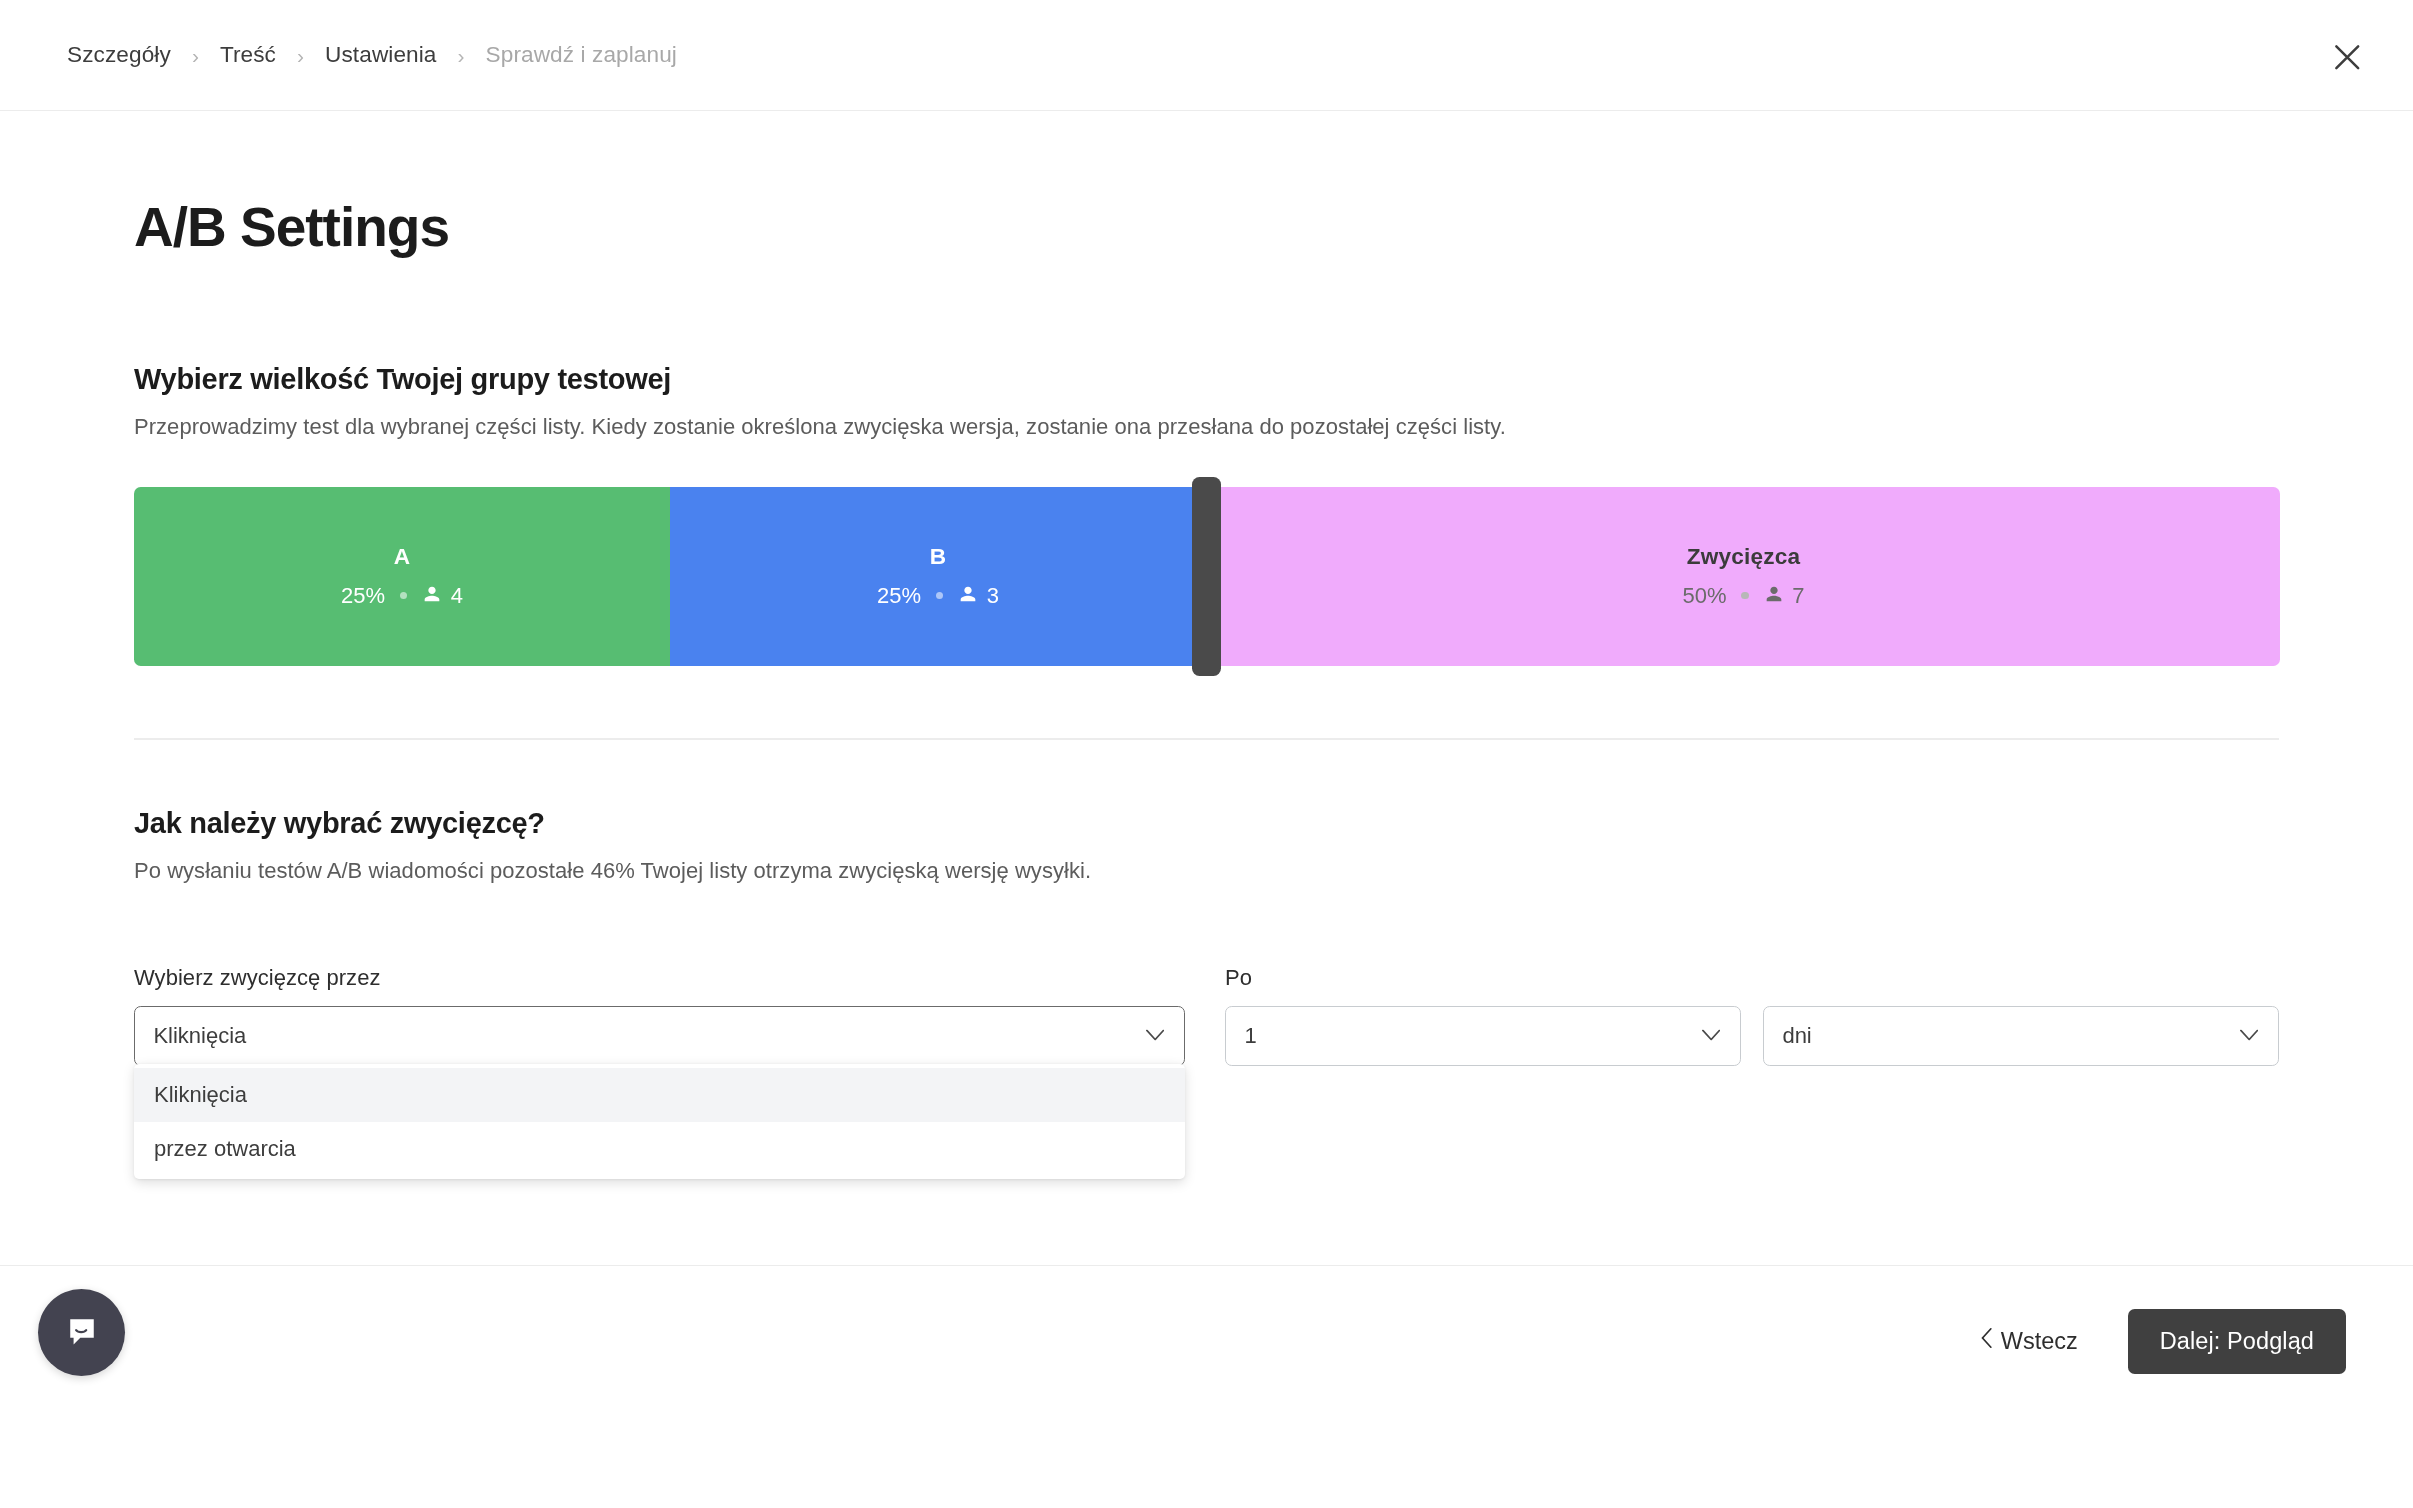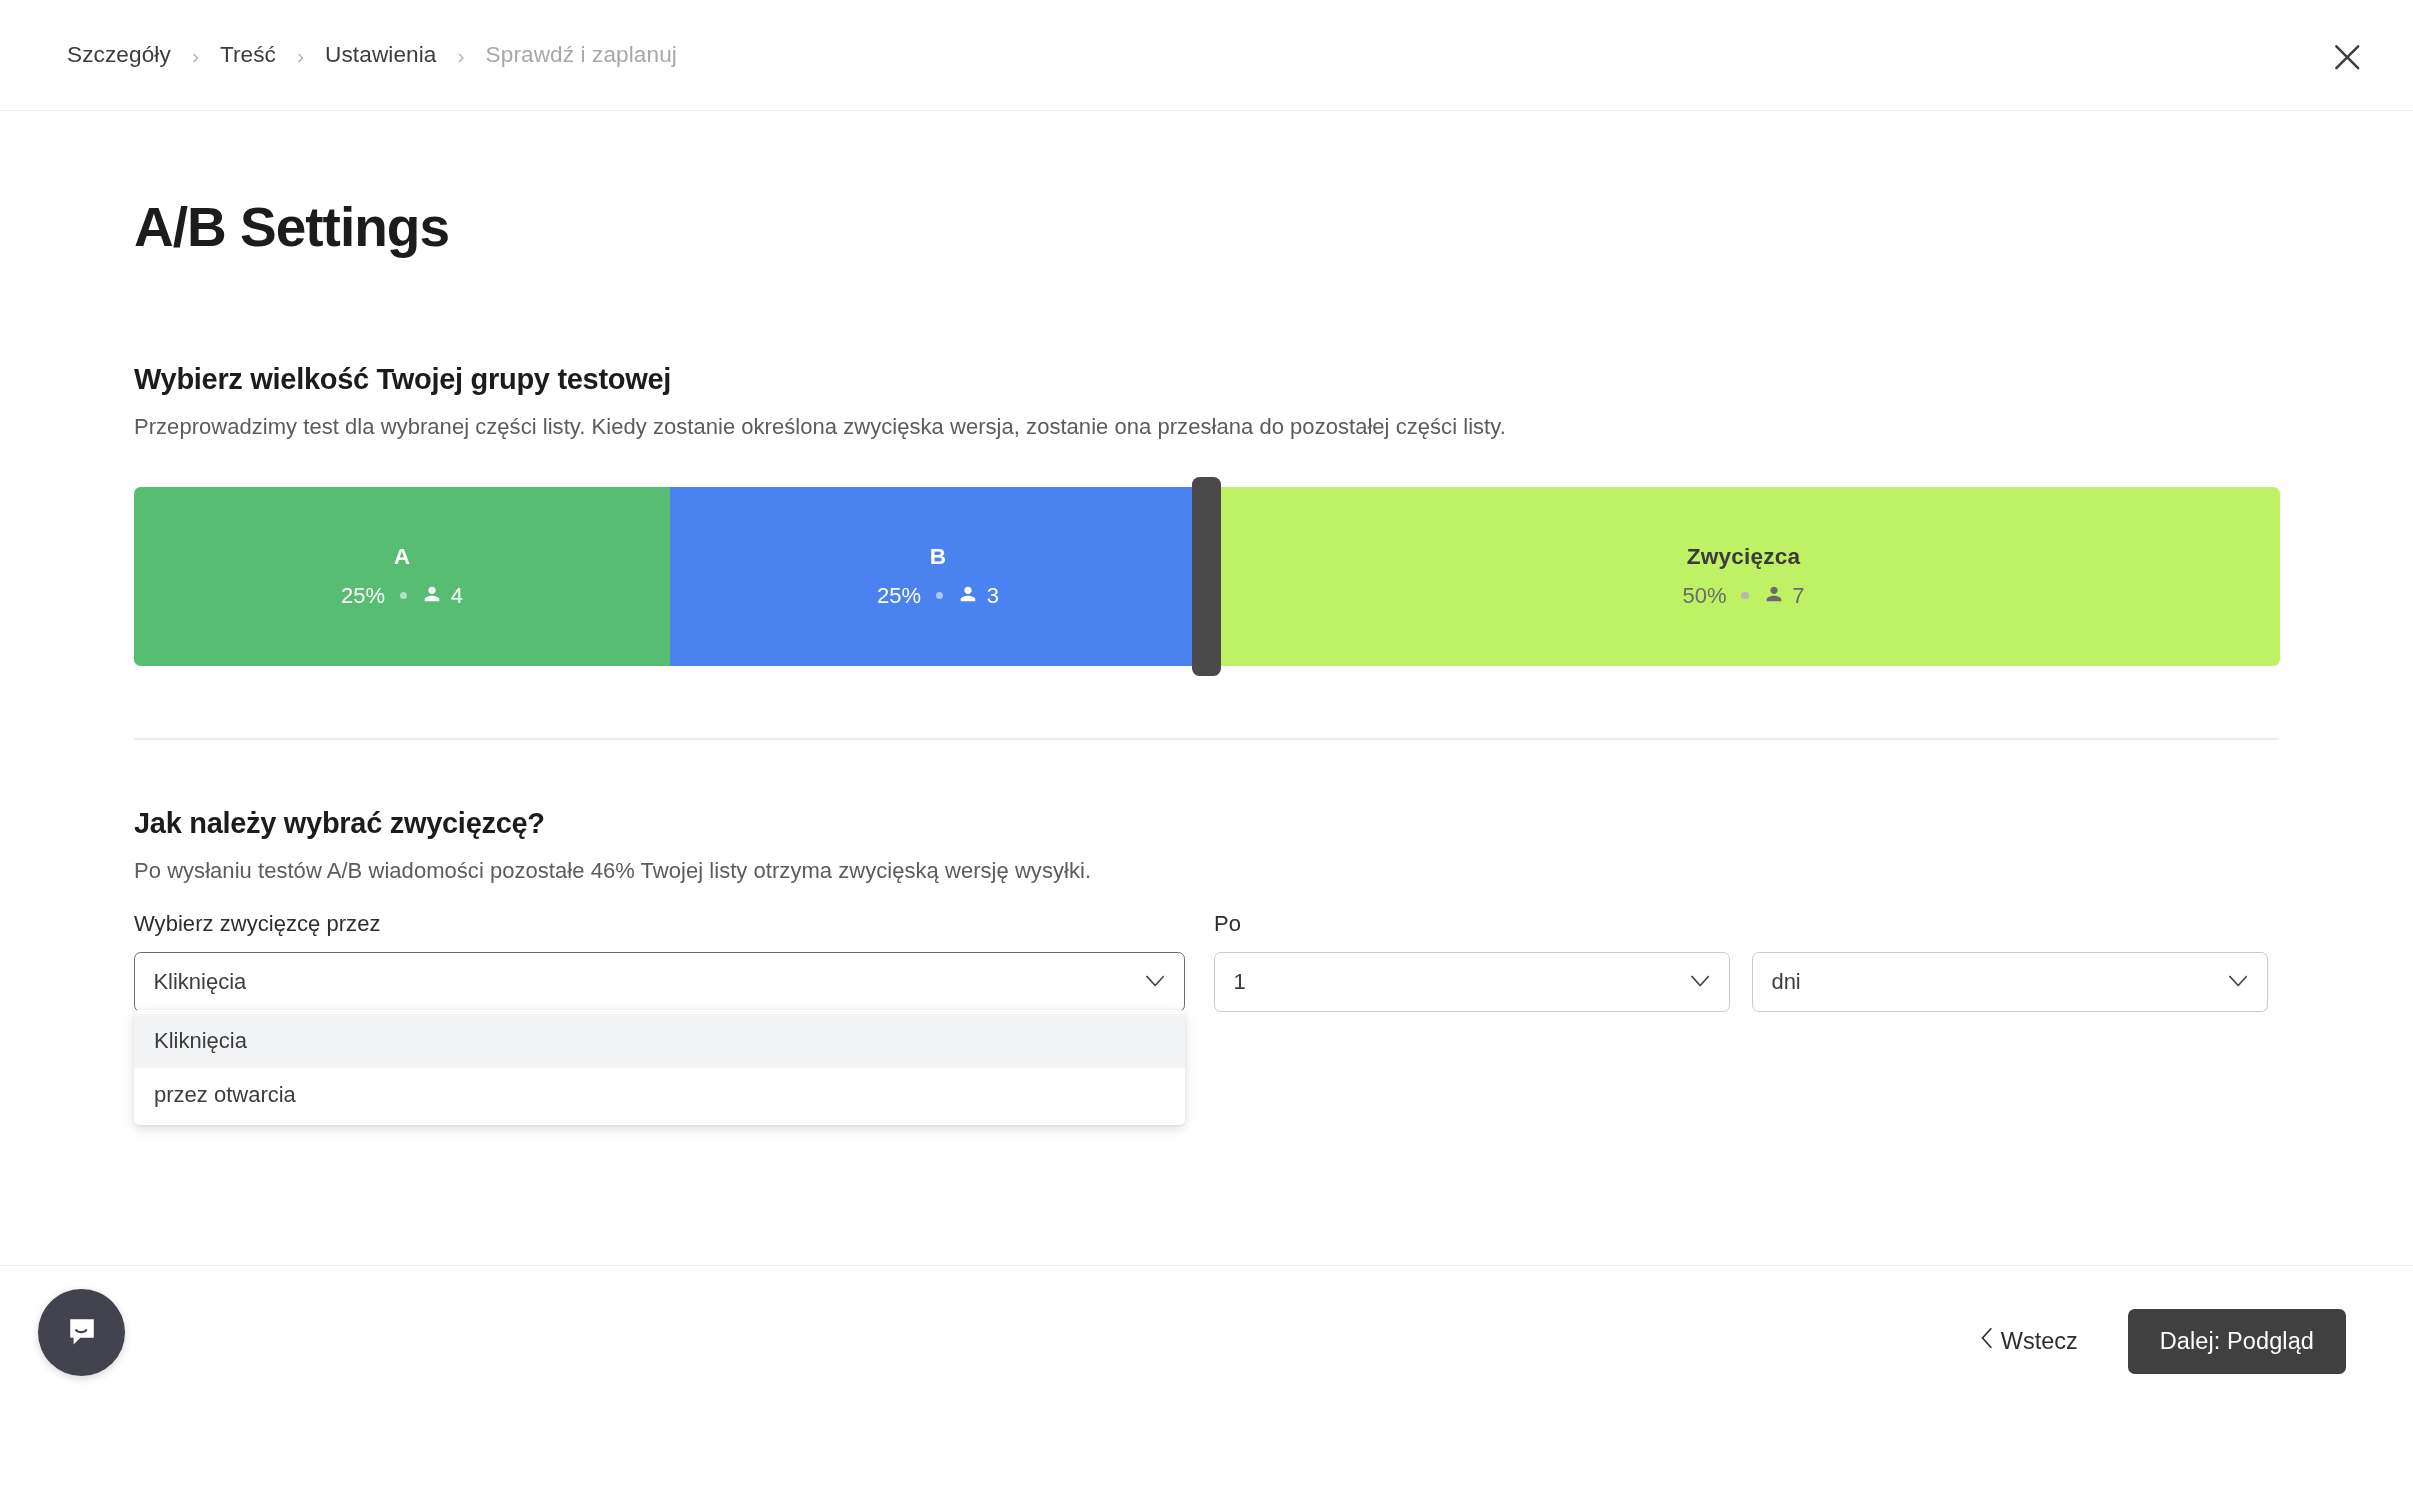--- a/index.html
+++ b/index.html
@@ -134,21 +134,21 @@
     border-radius: 6.7px 0 0 6.7px;
   }
   .seg-b {
     left: 536px;
     width: 536px;
     background: #4a82ef;
   }
   .seg-w {
     left: 1073px;
     width: 1073px;
-    background: #bef264;
+    background: #f0abfc;
     border-radius: 0 6.7px 6.7px 0;
   }
 
   .seg-label {
     font-size: 22.6px;
     font-weight: bold;
     line-height: 1;
     letter-spacing: 0.2px;
   }
   .seg-a .seg-label, .seg-b .seg-label { color: #ffffff; }
@@ -193,24 +193,24 @@
     margin-top: 72px;
     width: 2145px;
     height: 1.7px;
     background: #ececec;
   }
 
   .sec2 { margin-top: 67px; }
 
   
   .form-row {
-    margin-top: 27px;
-    display: flex;
-    align-items: center;
-    gap: 29px;
+    margin-top: 81px;
+    display: flex;
+    align-items: center;
+    gap: 40px;
   }
 
   .field-left { position: relative; width: 1051px; }
   .field-right { width: 1054px; }
 
   .field-label {
     font-size: 22px;
     color: #2e2e2e;
     letter-spacing: 0.04px;
     margin-bottom: 15px;

